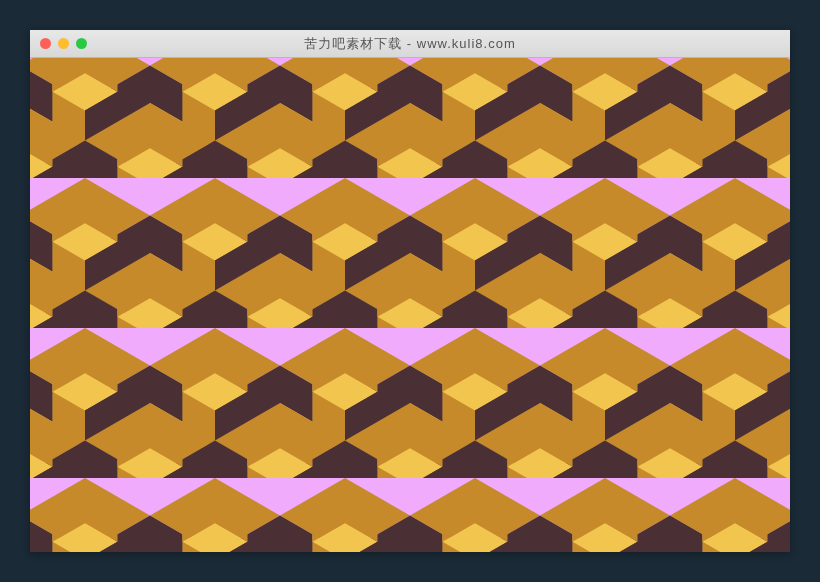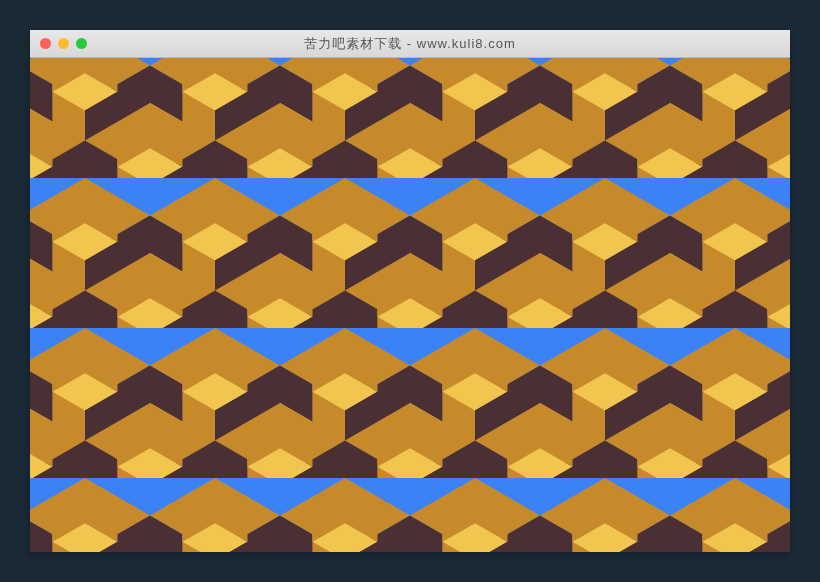--- a/index.html
+++ b/index.html
@@ -8,21 +8,21 @@
       height: 582px;
       background: #1a2a36;
       display: flex;
       align-items: center;
       justify-content: center;
       font-family: "Helvetica Neue", Arial, sans-serif;
     }
     .browser-window {
       width: 760px;
       height: 522px;
-      background: #3b82f6;
+      background: #f0abfc;
       box-shadow: 0 2px 8px rgba(0,0,0,0.3);
       display: flex;
       flex-direction: column;
     }
     .titlebar {
       height: 28px;
       background: linear-gradient(#e8e8e8, #d8d8d8);
       border-bottom: 1px solid #b8b8b8;
       display: flex;
       align-items: center;

